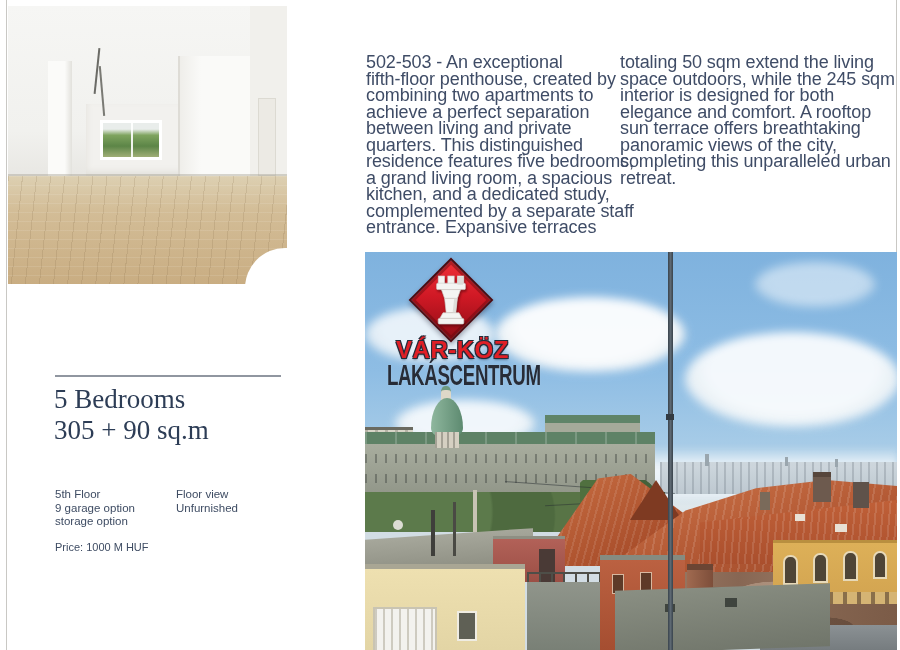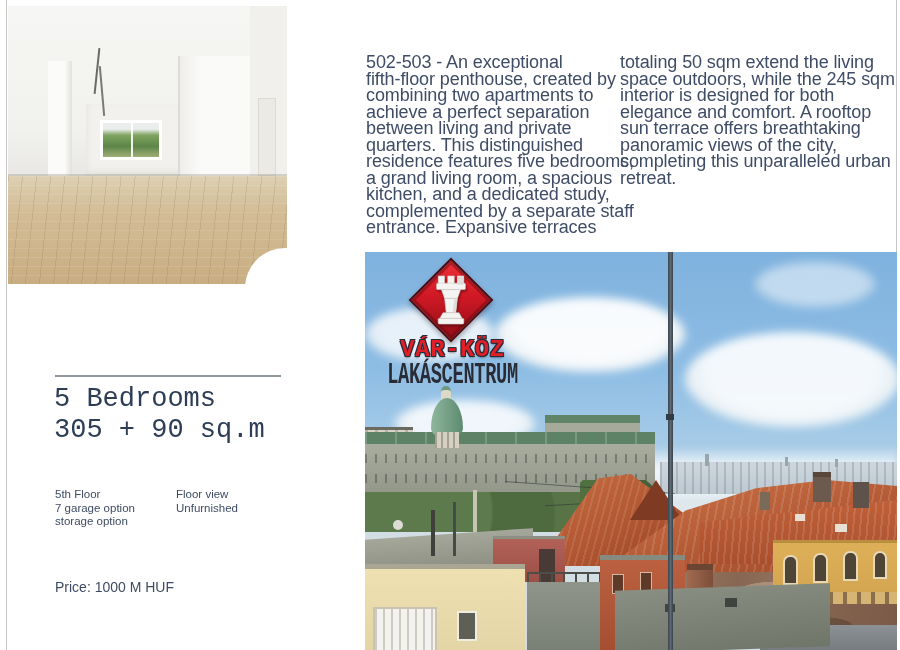--- a/index.html
+++ b/index.html
@@ -35,25 +35,25 @@
   .int-baseboard { position:absolute; left:0; top:168px; width:279px; height:3px; background:rgba(160,155,140,.4); }
   .corner-circle { position:absolute; left:237px; top:242px; width:80px; height:80px; background:#ffffff; border-radius:50%; }
 
   
   .para { position:absolute; top:54px; white-space:pre-line; font-size:18px; line-height:16.5px; color:#3f4c66; letter-spacing:-0.1px; }
   .para.col1 { left:366px; }
   .para.col2 { left:620px; }
 
   
   .summary-rule { position:absolute; left:55px; top:375px; width:226px; height:2px; background:#9096a0; }
-  .summary { position:absolute; left:54px; top:384px; font-family:Liberation Mono, monospace; font-size:27px; line-height:31px; color:#2d3d56; }
+  .summary { position:absolute; left:54px; top:384px; font-family:Liberation Serif, serif; font-size:27px; line-height:31px; color:#2d3d56; }
   .details { position:absolute; top:488px; font-size:11.5px; line-height:13.5px; color:#3e4c63; white-space:pre-line; }
   .details.colA { left:55px; }
   .details.colB { left:176px; }
-  .price { position:absolute; left:55px; top:541px; font-size:14px; color:#3e4c63;margin-top:38px; }
+  .price { position:absolute; left:55px; top:541px; font-size:11px; color:#3e4c63; }
 
   
   .city-photo { position:absolute; left:365px; top:252px; width:532px; height:398px; overflow:hidden; background:#9ec4e4; }
   .city-photo > div { position:absolute; }
   .sky { inset:0; background:linear-gradient(180deg,#7fb2de 0%,#8ebde4 30%,#a6cbe7 48%,#c6dcea 58%,#dfe8ec 64%,#d2dde4 70%); }
   .cloud { border-radius:50%; background:radial-gradient(ellipse at 50% 40%, #ffffff 0 55%, #eef3f5 72%, rgba(255,255,255,0) 74%); filter:blur(5px); }
   .cloud.c1 { left:130px; top:45px; width:190px; height:75px; opacity:.95; }
   .cloud.c2 { left:320px; top:80px; width:215px; height:95px; opacity:.9; }
   .cloud.c3 { left:0; top:55px; width:130px; height:55px; opacity:.8; }
   .cloud.c4 { left:390px; top:10px; width:120px; height:45px; opacity:.5; }
@@ -161,21 +161,21 @@
   .vent { background:#3f443e; }
   .vent.v1 { left:300px; top:352px; width:10px; height:8px; }
   .vent.v2 { left:360px; top:346px; width:12px; height:9px; }
   .wire { background:rgba(40,45,50,.5); height:1px; }
   .wire.w1 { left:140px; top:235px; width:170px; transform:rotate(4deg); }
   .wire.w2 { left:180px; top:250px; width:120px; transform:rotate(-3deg); }
   .pole { left:303px; top:0; width:5px; height:398px; background:linear-gradient(90deg,#39434c,#5d6872 50%,#39434c); }
   .pole-joint { left:301px; top:162px; width:8px; height:6px; background:#333b42; }
 
   
-  .logo { position:absolute; left:0; top:4px; width:175px; height:140px; z-index:20;font-family:Liberation Mono, monospace; }
+  .logo { position:absolute; left:0; top:4px; width:175px; height:140px; z-index:20; }
   .logo-diamond { position:absolute; left:56px; top:14px; width:60px; height:60px; transform:rotate(45deg);
     border:2px solid #4b0a10; background:linear-gradient(135deg,#ef3038 0%,#d01925 45%,#8e0d16 100%);
     box-shadow:inset 0 0 0 3px rgba(100,8,14,.45), 2px 2px 5px rgba(20,20,40,.35); }
   .logo-rook { position:absolute; left:70px; top:16px; width:32px; height:56px; filter:drop-shadow(1px 2px 1px rgba(60,0,6,.5)); }
   .logo-name1 { position:absolute; left:0; top:80px; width:175px; text-align:center; font-size:24px; font-weight:bold; letter-spacing:.5px; color:#e01f26;
     text-shadow:-1px -1px 0 #252c3a, 1px -1px 0 #252c3a, -1px 1px 0 #252c3a, 1px 1px 0 #252c3a, 0 2px 2px rgba(20,25,40,.4); }
   .logo-name2 { position:absolute; left:0; top:103px; width:175px; text-align:center; font-size:25px; font-weight:bold; letter-spacing:-.5px; color:#272c37;
     transform:scale(.75,1.15); transform-origin:center top; text-shadow:0 0 1px rgba(255,255,255,.35); }
 </style>
 </head>
@@ -218,21 +218,21 @@
 panoramic views of the city,
 completing this unparalleled urban
 retreat.</div>
 
   <div class="summary-rule"></div>
   <div class="summary">
     <div>5 Bedrooms</div>
     <div>305 + 90 sq.m</div>
   </div>
   <div class="details colA">5th Floor
-7 garage option
+9 garage option
 storage option</div>
   <div class="details colB">Floor view
 Unfurnished</div>
   <div class="price">Price: 1000 M HUF</div>
 
   <div class="city-photo">
     <div class="sky"></div>
     <div class="cloud c1"></div>
     <div class="cloud c2"></div>
     <div class="cloud c3"></div>

